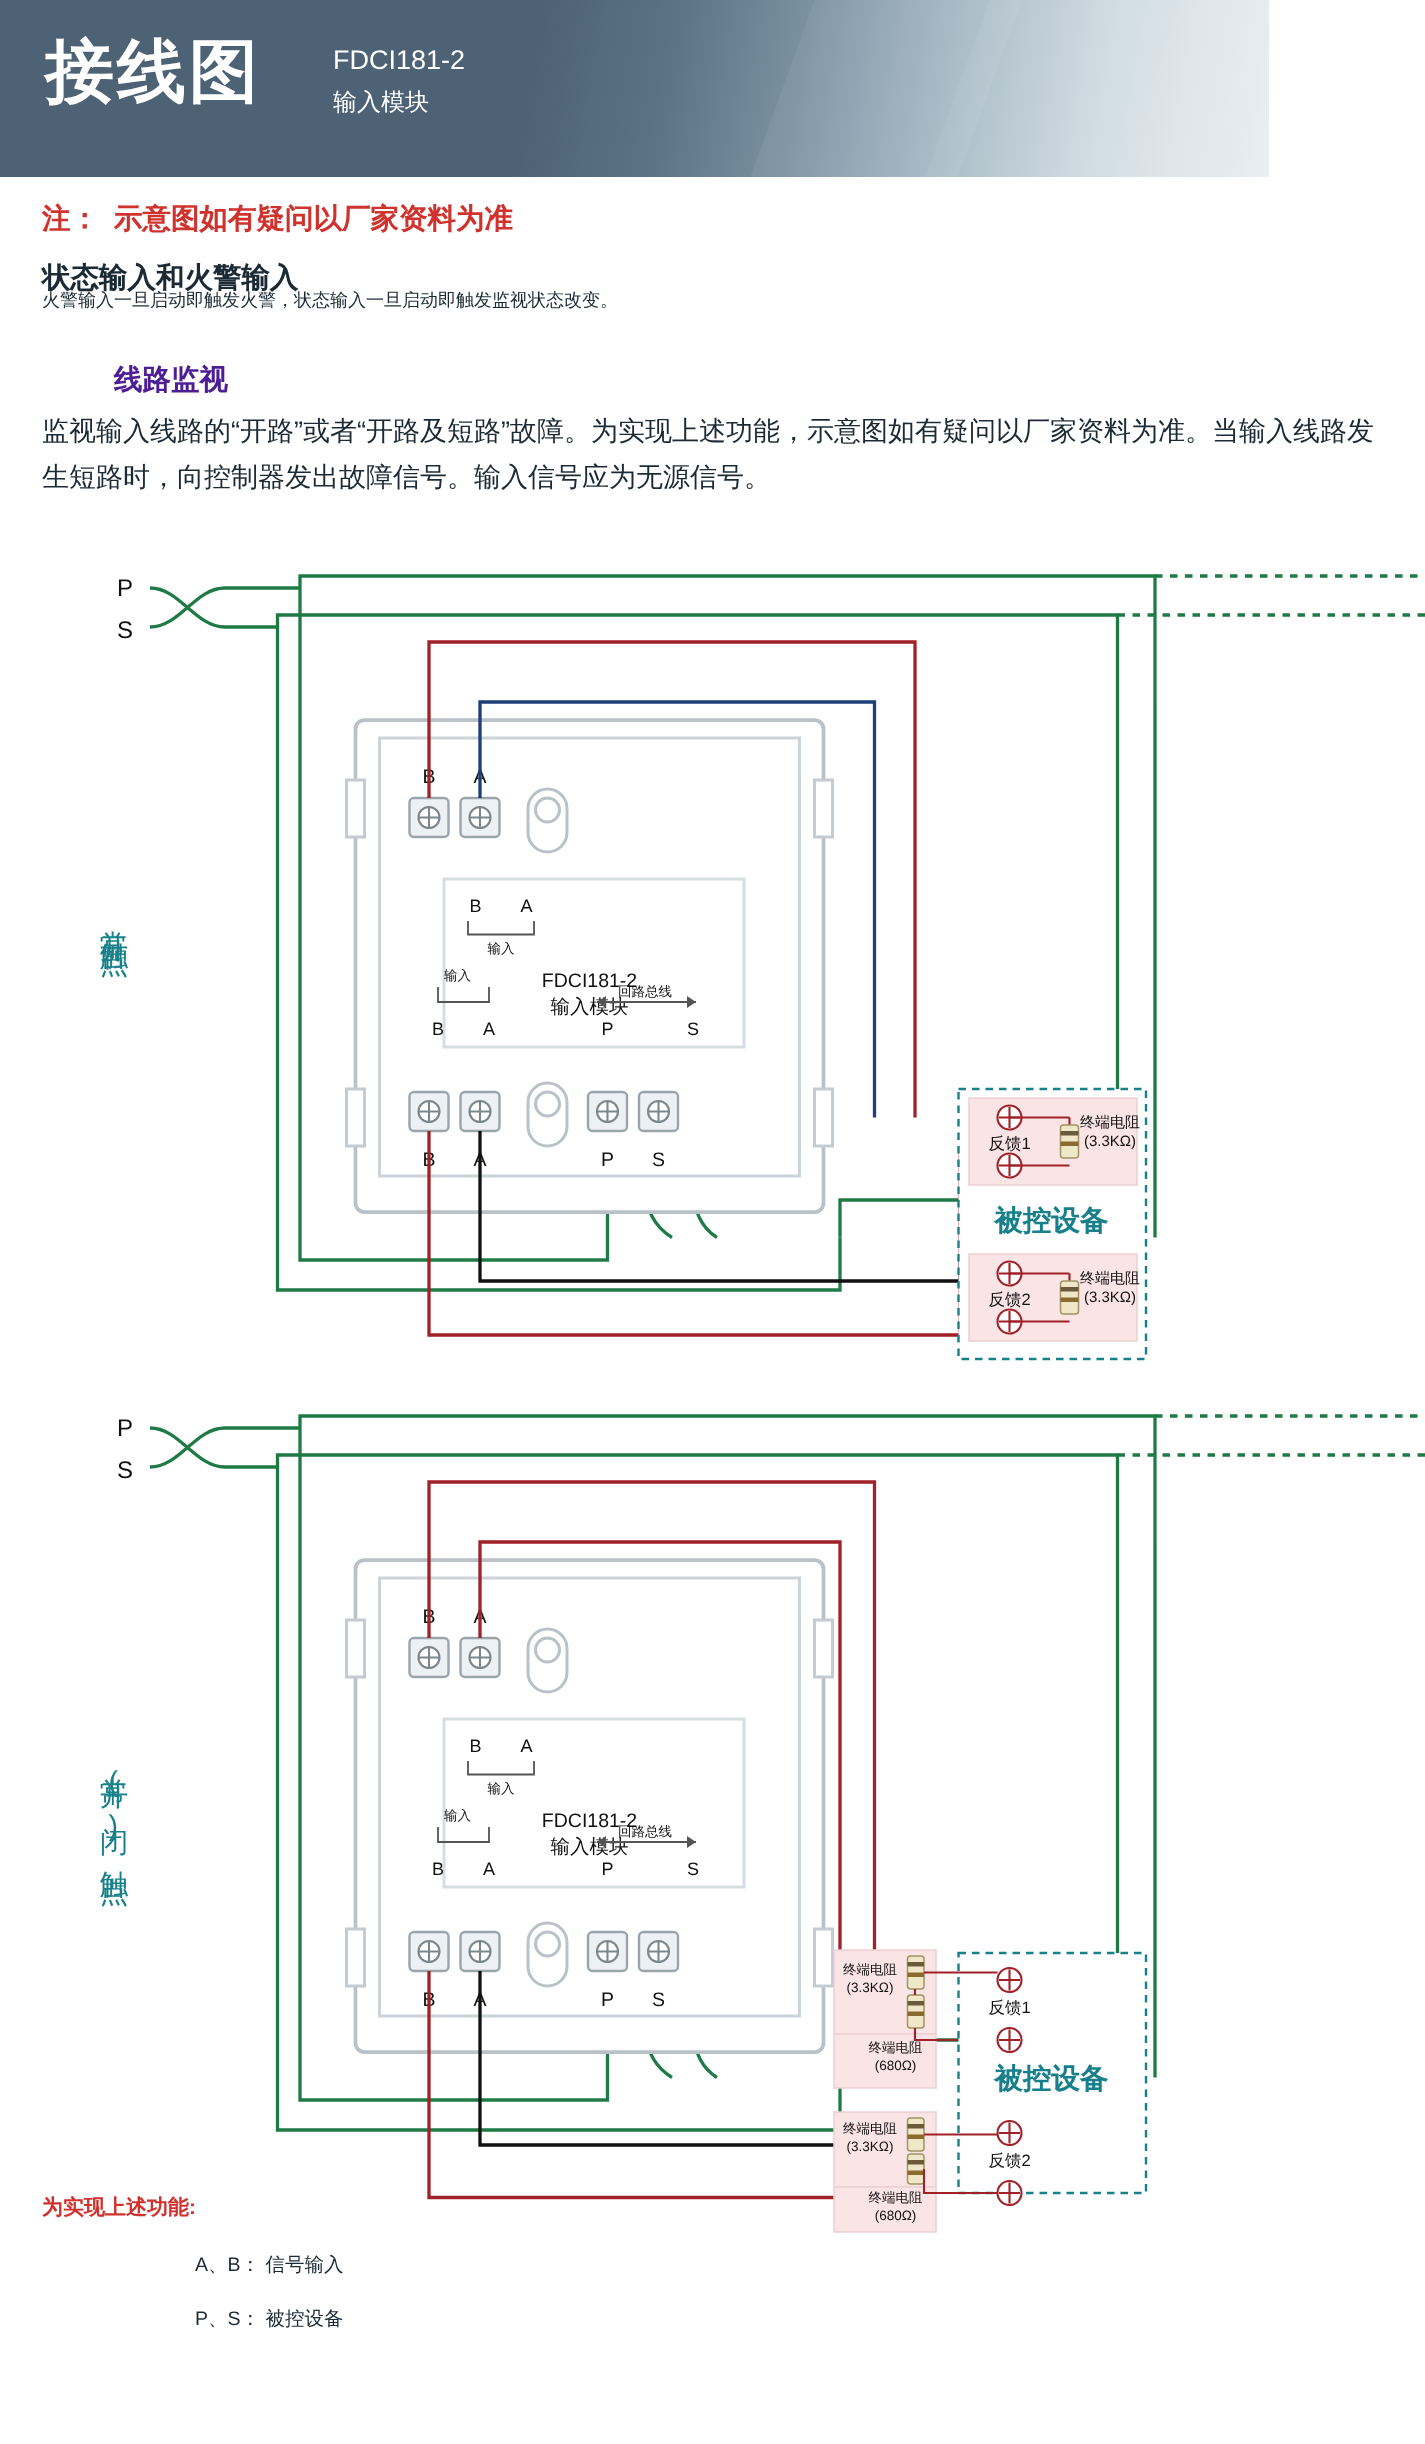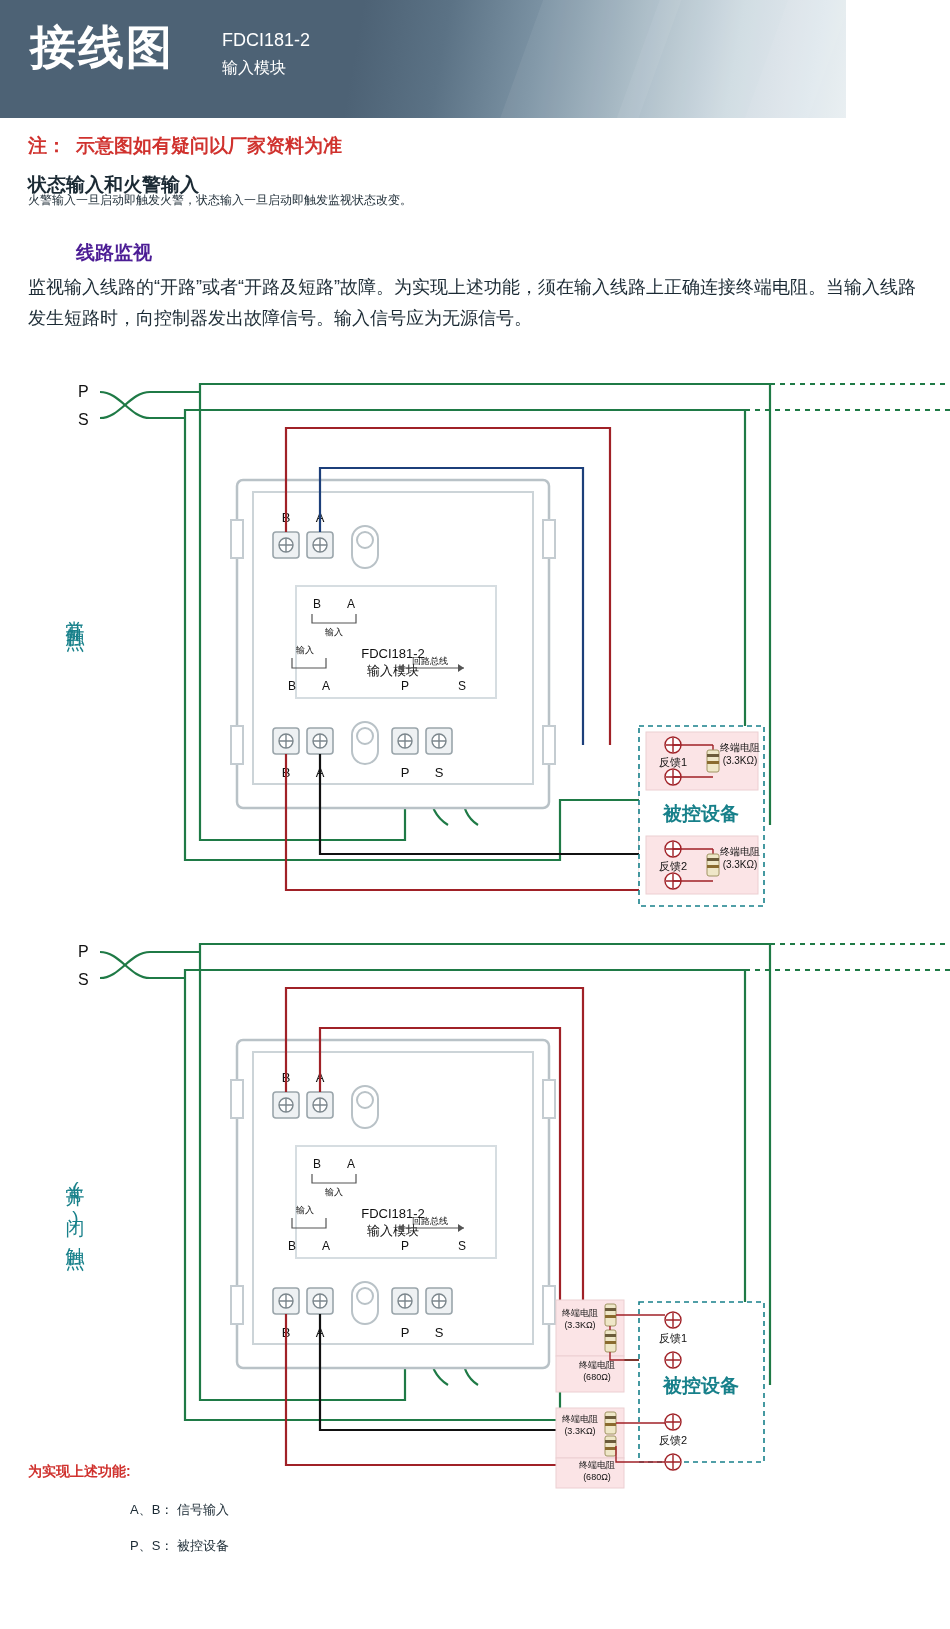--- a/index.html
+++ b/index.html
@@ -48,21 +48,21 @@
   <div class="header-sub1">FDCI181-2</div>
   <div class="header-sub2">输入模块</div>
 </div>
 
 <div class="note">
   <span class="lbl">注：</span><span>示意图如有疑问以厂家资料为准</span>
 </div>
 <div class="h2">状态输入和火警输入</div>
 <div class="p1">火警输入一旦启动即触发火警，状态输入一旦启动即触发监视状态改变。</div>
 <div class="h3">线路监视</div>
-<div class="p2">监视输入线路的“开路”或者“开路及短路”故障。为实现上述功能，须在输入线路上正确连接终端电阻。当输入线路发生短路时，向控制器发出故障信号。输入信号应为无源信号。</div>
+<div class="p2">监视输入线路的“开路”或者“开路及短路”故障。为实现上述功能，示意图如有疑问以厂家资料为准。当输入线路发生短路时，向控制器发出故障信号。输入信号应为无源信号。</div>
 
 <div class="side-label" style="left:62px;top:605px;">常开触点</div>
 
 <svg class="diagram" style="top:370px;" width="950" height="560" viewBox="0 0 950 560">
 
   <text x="78" y="27" font-size="16" fill="#111" font-family="Liberation Sans, sans-serif">P</text>
   <text x="78" y="55" font-size="16" fill="#111" font-family="Liberation Sans, sans-serif">S</text>
 
   <g fill="none" stroke="#1f7a46" stroke-width="2.2">
     <path d="M100 22 C120 22 130 48 150 48"></path>

